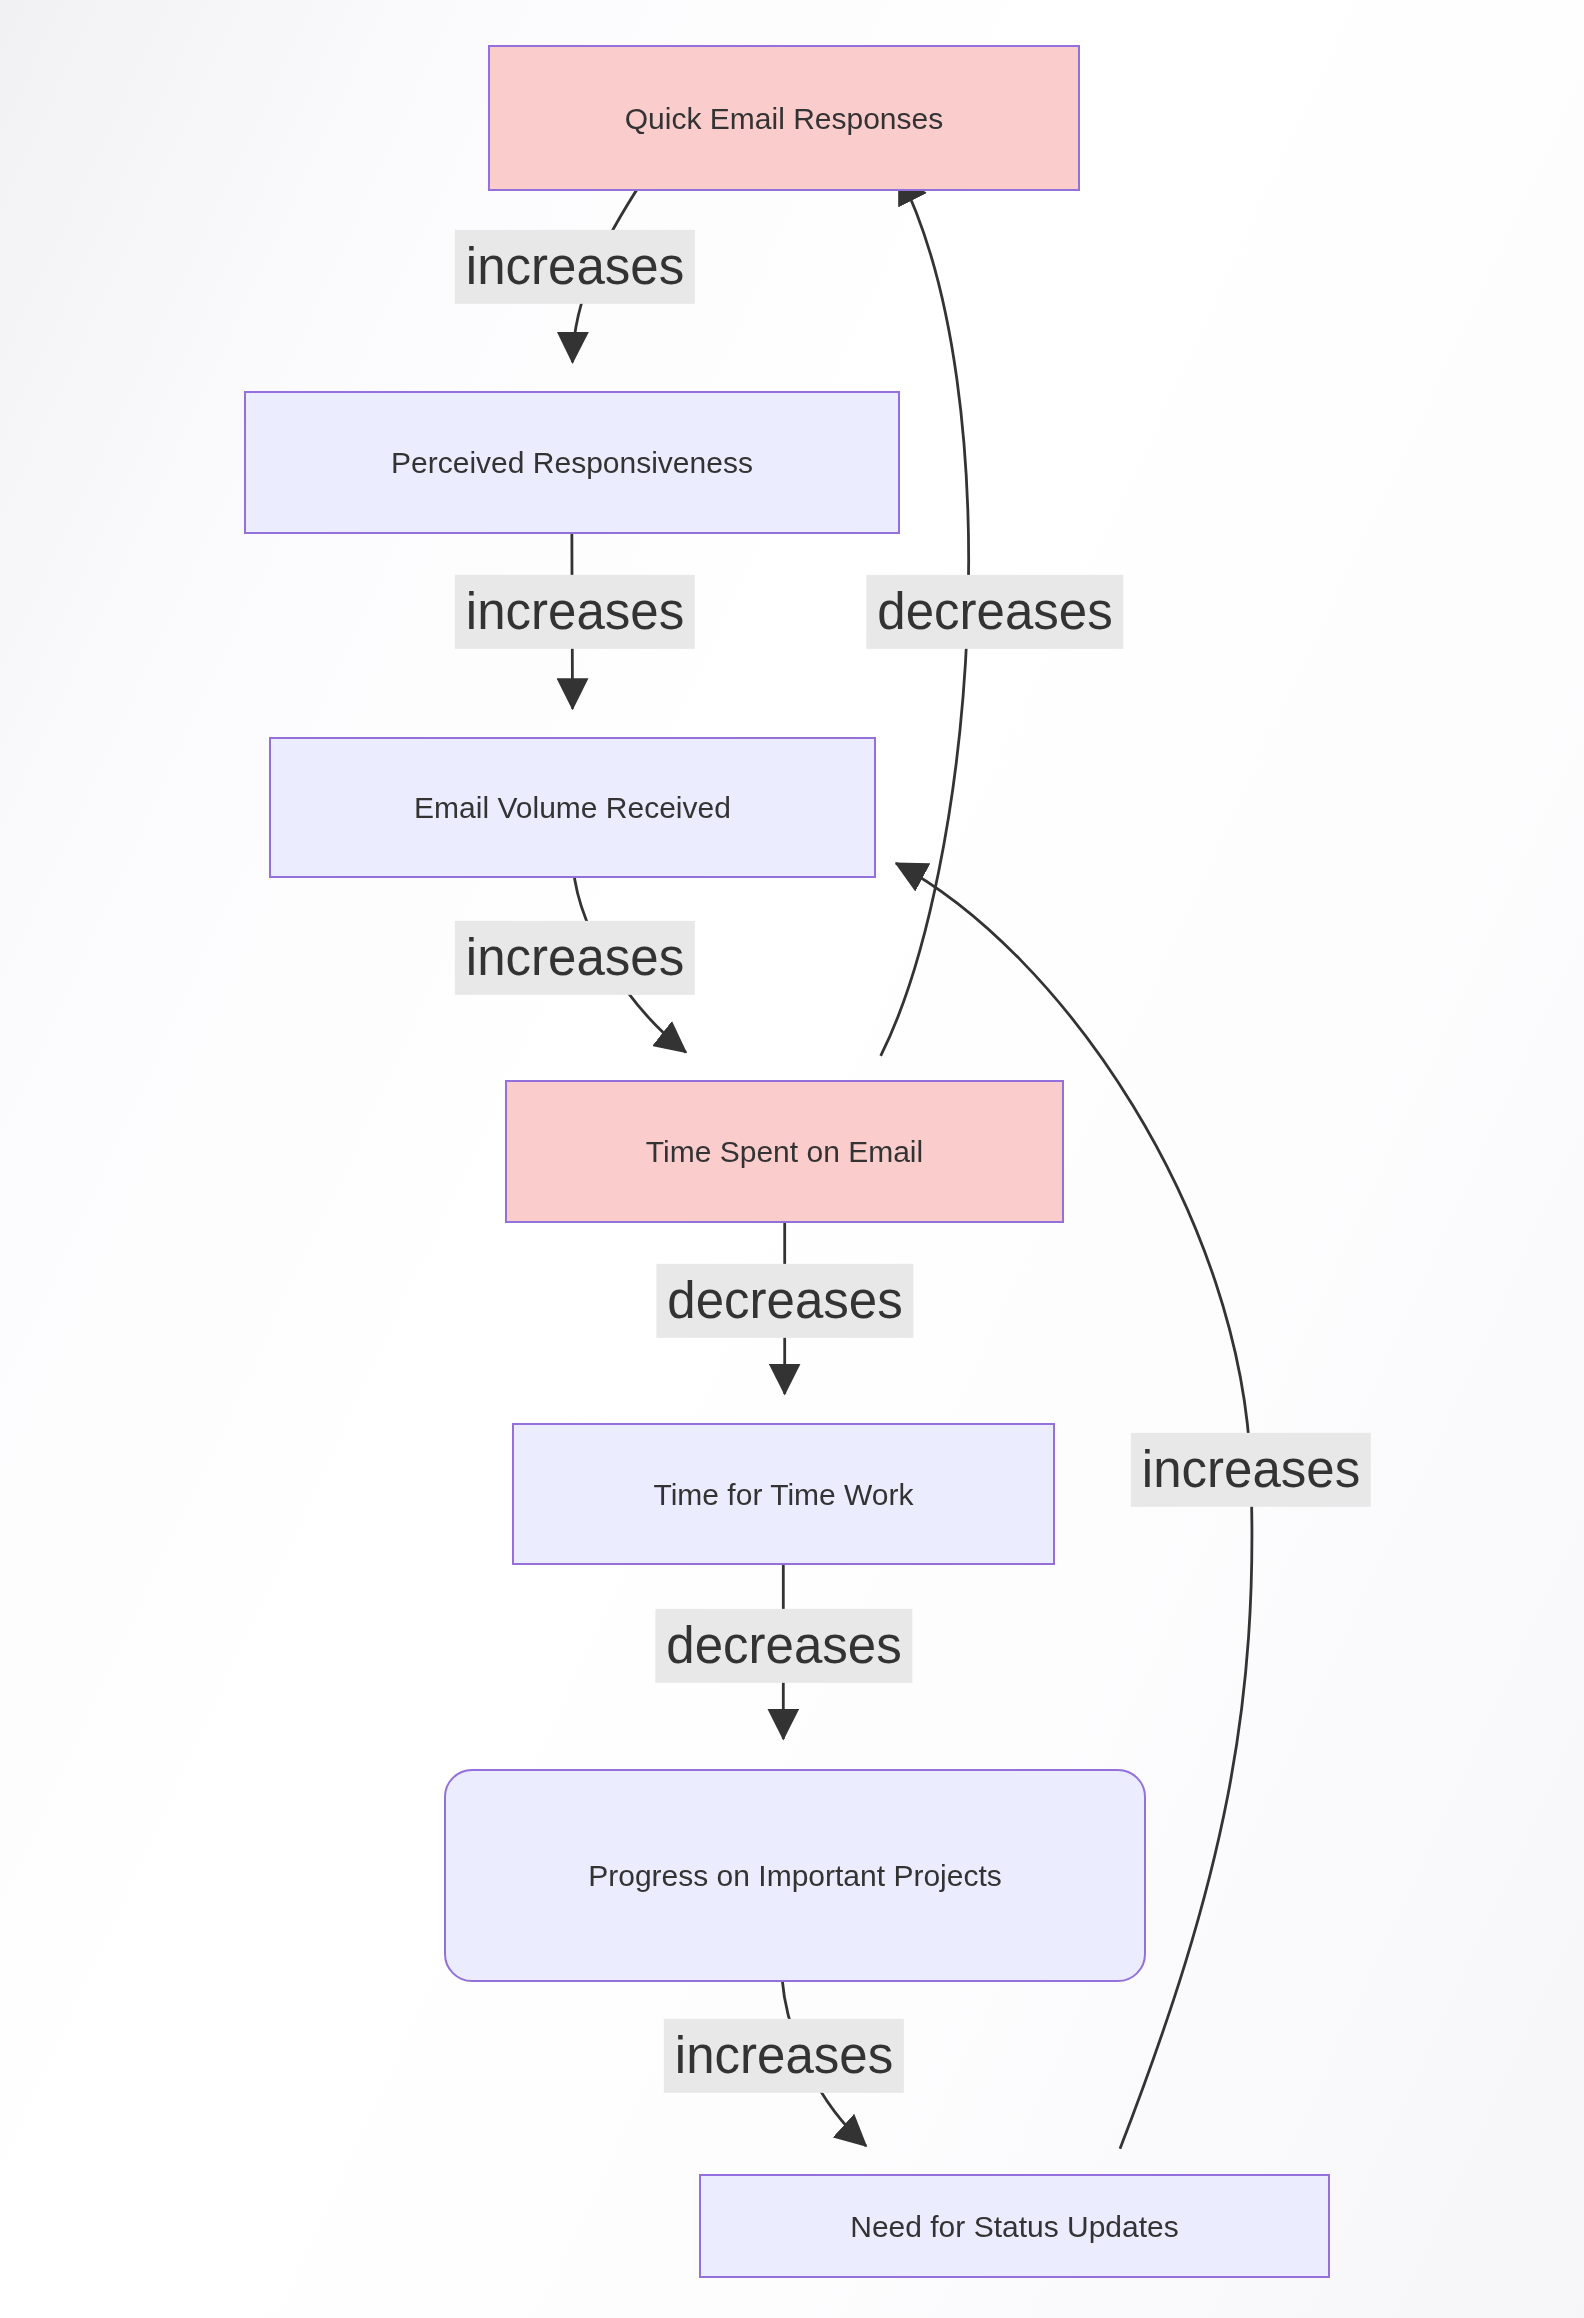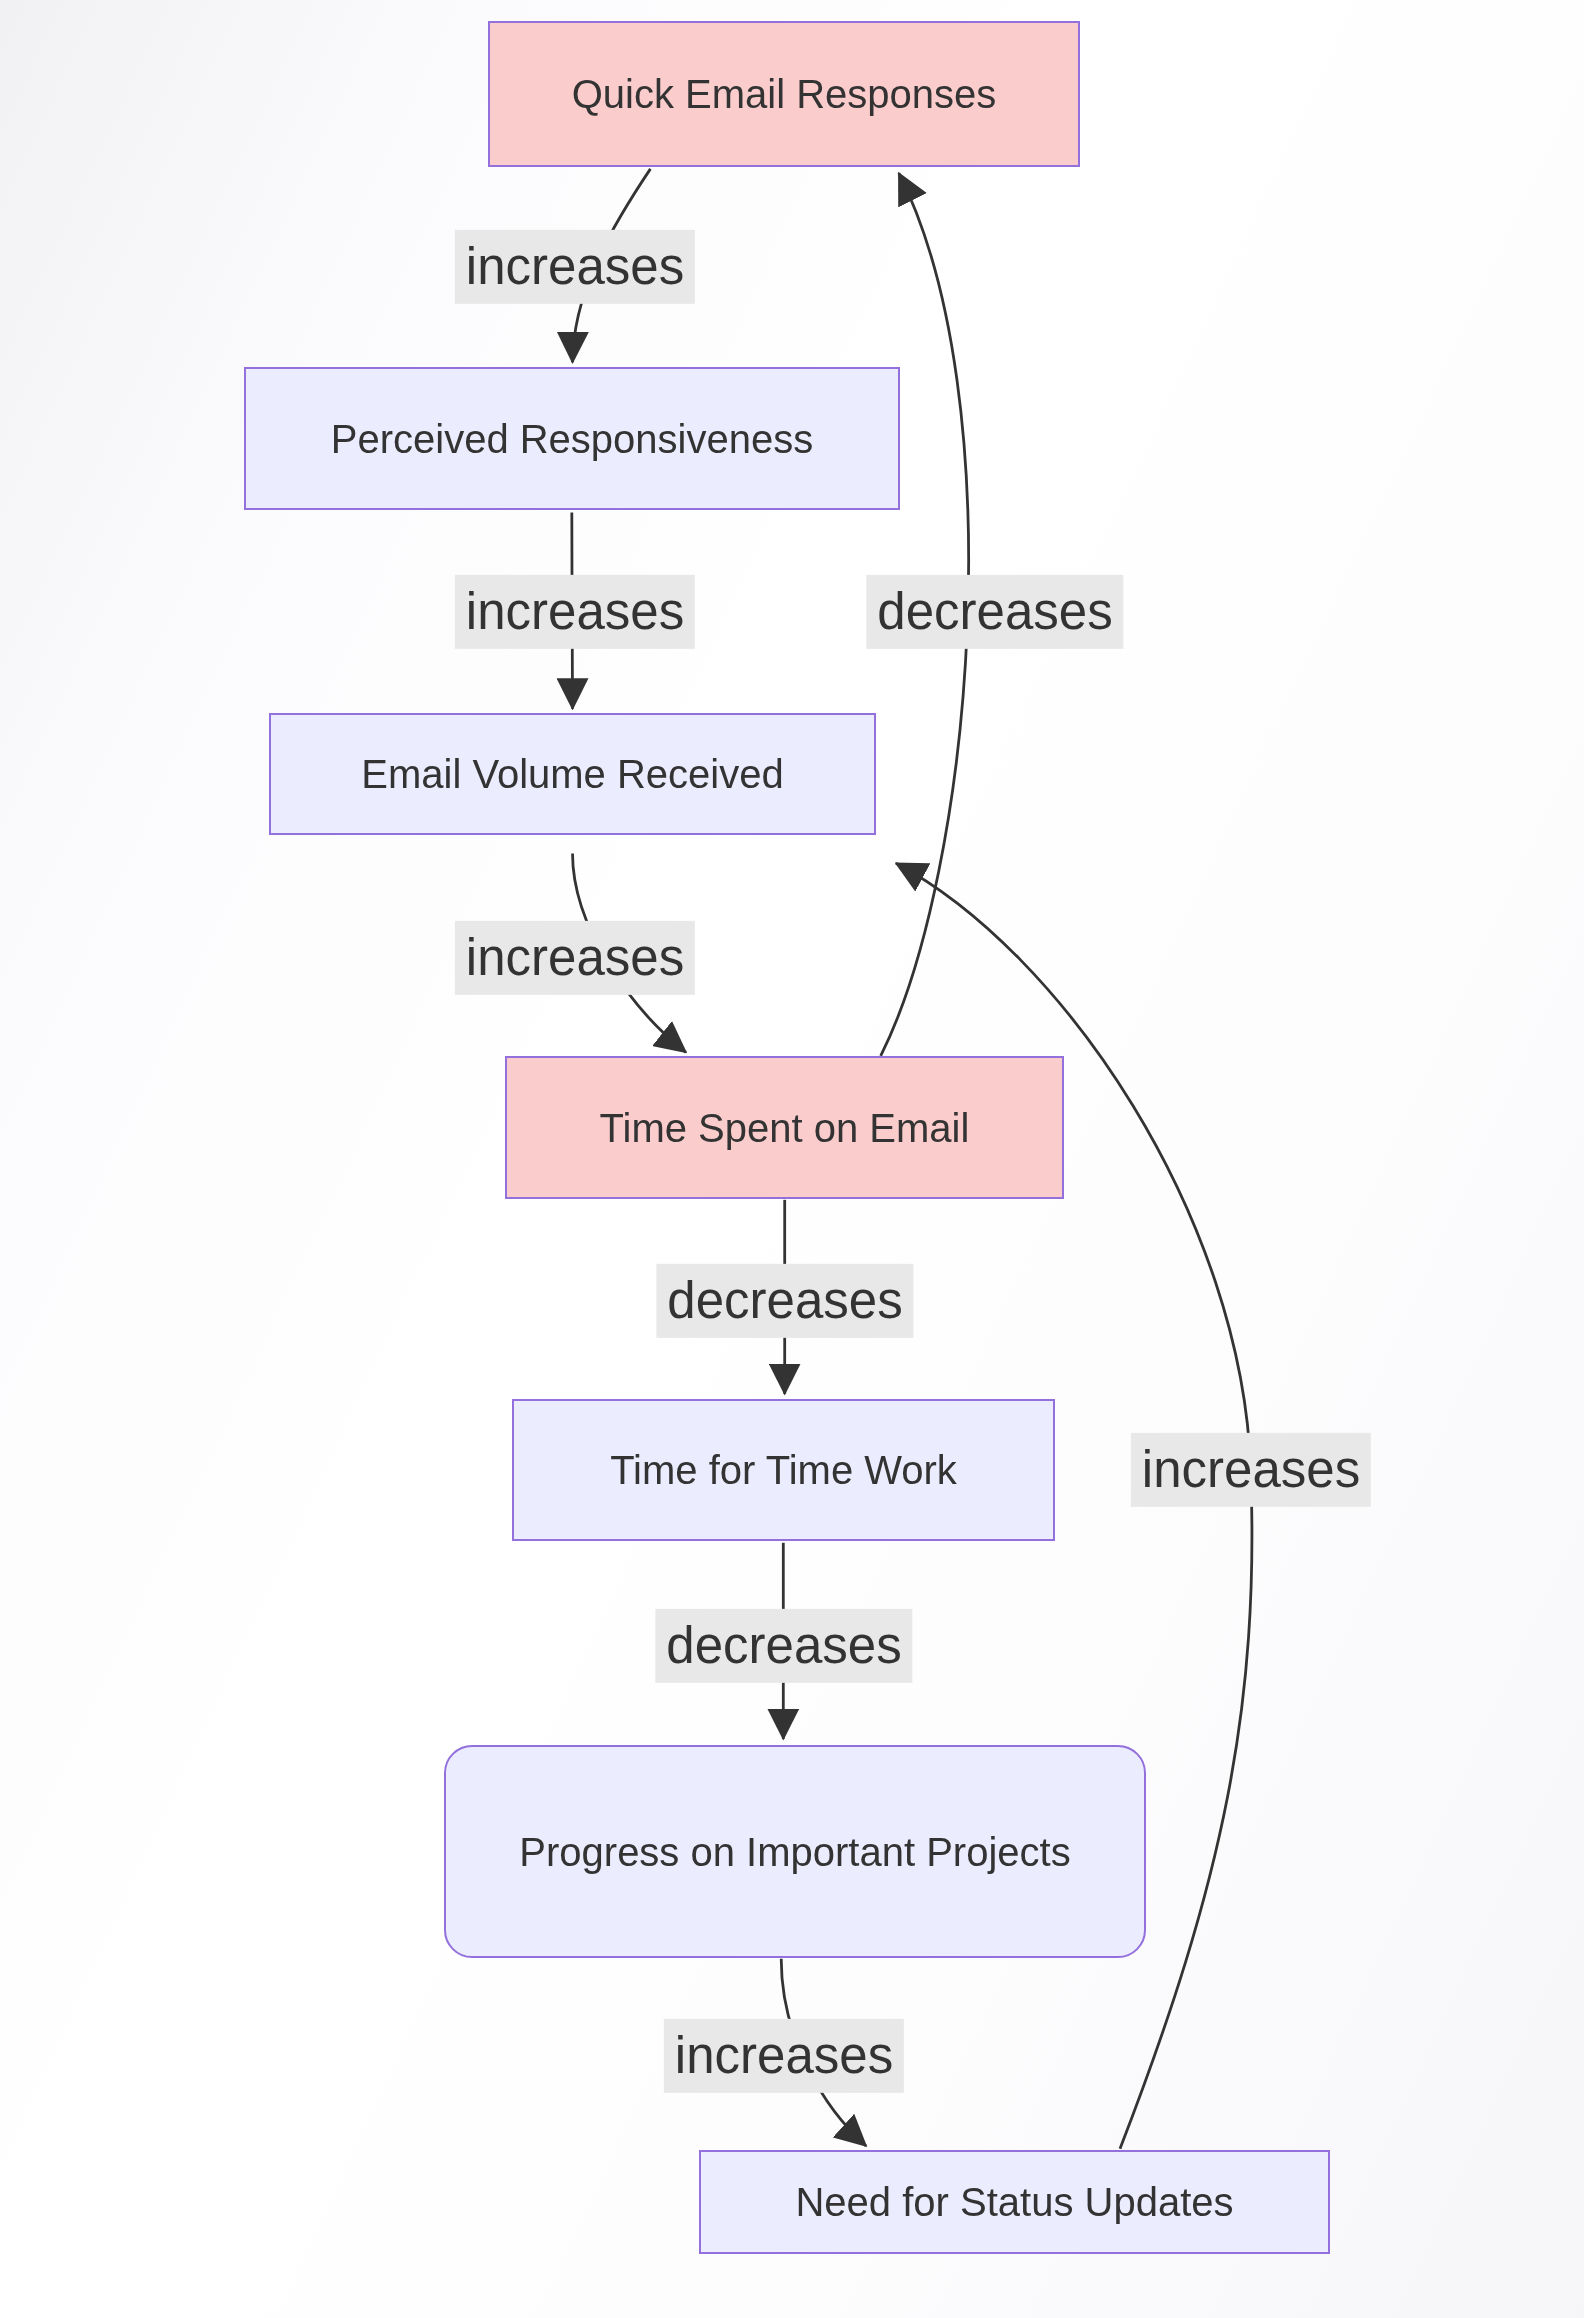--- a/index.html
+++ b/index.html
@@ -25,23 +25,24 @@
   }
   .node {
     position: absolute;
     box-sizing: border-box;
     display: flex;
     align-items: center;
     justify-content: center;
     text-align: center;
     background: #ECECFF;
     border: 2.8px solid #9370DB;
-    font-size: 40px;
+    font-size: 30px;
     line-height: 1.5;
     padding: 0 28px;
+    margin-top: 24px;
   }
   .node.highlight { background: #FBCCCC; }
   .edge-label {
     position: absolute;
     transform: translate(-50%, -50%);
     background: #E8E8E8;
     font-size: 51px;
     line-height: 1.3;
     padding: 4px 11px;
     white-space: nowrap;
@@ -73,21 +74,21 @@
 
     <path class="edge" marker-end="url(#arrowhead)" d="M 1123 2815 C 1123 2930, 1185 3030, 1245 3084"></path>
 
     <path class="edge" marker-end="url(#arrowhead)" d="M 1610 3088 C 1760 2700, 1810 2450, 1798 2113 C 1786 1750, 1528 1368, 1288 1240"></path>
   </svg>
 
   <div class="node highlight" style="left:488px; top:21px; width:592px; height:146px;">Quick Email Responses</div>
 
   <div class="node" style="left:244px; top:367px; width:656px; height:143px;">Perceived Responsiveness</div>
 
-  <div class="node" style="left:269px; top:713px; width:607px; height:122px;">Email Volume Received</div>
+  <div class="node" style="left:269px; top:713px; width:607px; height:141px;">Email Volume Received</div>
 
   <div class="node highlight" style="left:505px; top:1056px; width:559px; height:143px;">Time Spent on Email</div>
 
   <div class="node" style="left:512px; top:1399px; width:543px; height:142px;">Time for Time Work</div>
 
   <div class="node" style="left:444px; top:1745px; width:702px; height:213px;border-radius:28px;">Progress on Important Projects</div>
 
   <div class="node" style="left:699px; top:2150px; width:631px; height:104px;">Need for Status Updates</div>
 
   <div class="edge-label" style="left:575px; top:267px;">increases</div>

